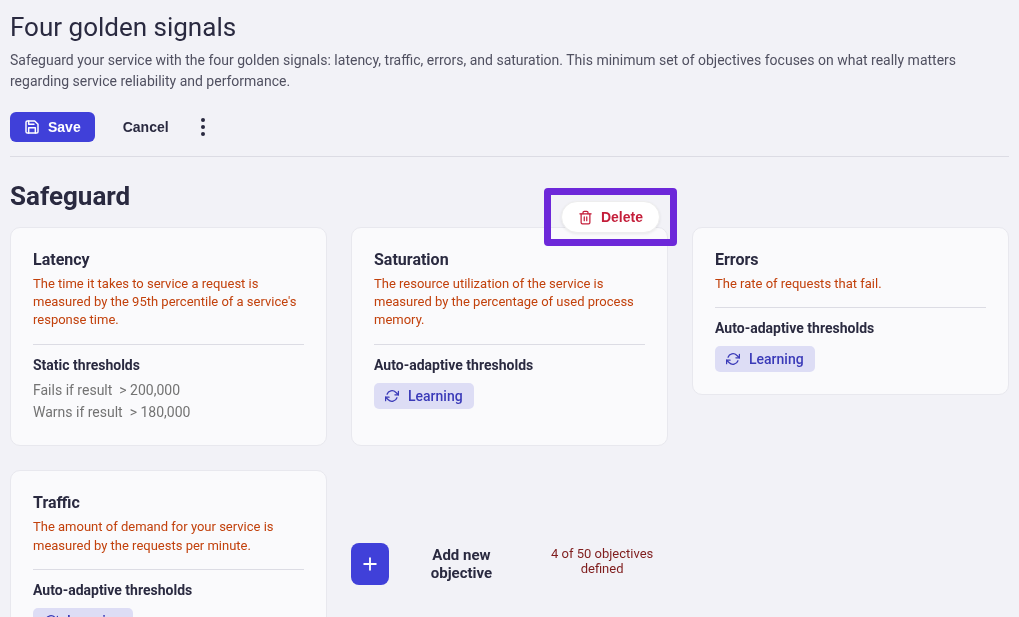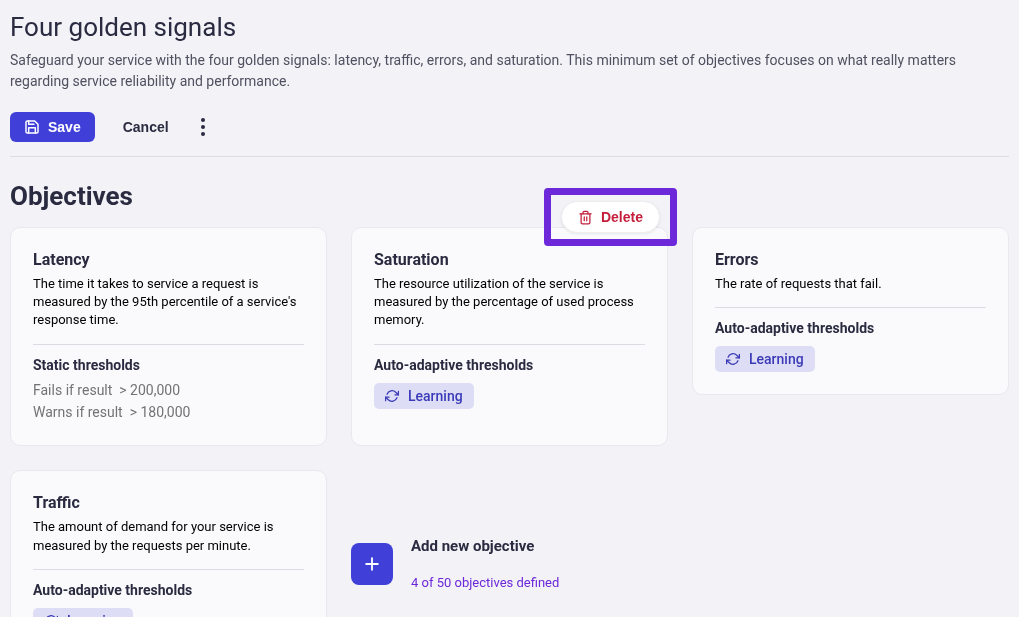--- a/index.html
+++ b/index.html
@@ -84,21 +84,21 @@
       position: relative;
     }
     .card-title {
       font-size: 16px;
       font-weight: 700;
       color: #2a2a40;
       margin-bottom: 6px;
     }
     .card-desc {
       font-size: 13px;
-      color: #000000;
+      color: #c2410c;
       line-height: 1.4;
       margin-bottom: 14px;
     }
     .divider {
       border: none;
       border-top: 1px solid #dcdce4;
       margin-bottom: 12px;
     }
     .thresh-heading {
       font-size: 14px;
@@ -157,31 +157,32 @@
       height: 42px;
       background: #4040d9;
       border-radius: 8px;
       display: flex;
       align-items: center;
       justify-content: center;
       cursor: pointer;
     }
     .add-text {
       display: flex;
-      flex-direction: column;
+      flex-direction: row;
       gap: 20px;
+      text-align: center;
     }
     .add-title {
       font-size: 15px;
       font-weight: 700;
       color: #2a2a40;
     }
     .add-sub {
       font-size: 13px;
-      color: #6d28d9;
+      color: #7f1d1d;
     }
     .card-errors { height: fit-content; }
     svg { display: block; }
   </style>
 </head>
 <body>
 
 <h1 class="page-title">Four golden signals</h1>
 <p class="page-desc">Safeguard your service with the four golden signals: latency, traffic, errors, and saturation. This minimum set of objectives focuses on what really matters regarding service reliability and performance.</p>
 
@@ -197,21 +198,21 @@
     <span>Save</span>
   </button>
   <button class="cancel-btn">Cancel</button>
   <div class="kebab">
     <span></span>
       <span></span>
       <span></span>
   </div>
 </div>
 
-<h2 class="section-title">Objectives</h2>
+<h2 class="section-title">Safeguard</h2>
 
 <div class="grid">
 
   <div class="card">
     <div class="card-title">Latency</div>
     <div class="card-desc">The time it takes to service a request is measured by the 95th percentile of a service's response time.</div>
     <hr class="divider">
     <div class="thresh-heading">Static thresholds</div>
     <div class="thresh-line">
       <span>Fails if result</span>&nbsp;&nbsp;<span>&gt;</span>&nbsp;<span>200,000</span>

